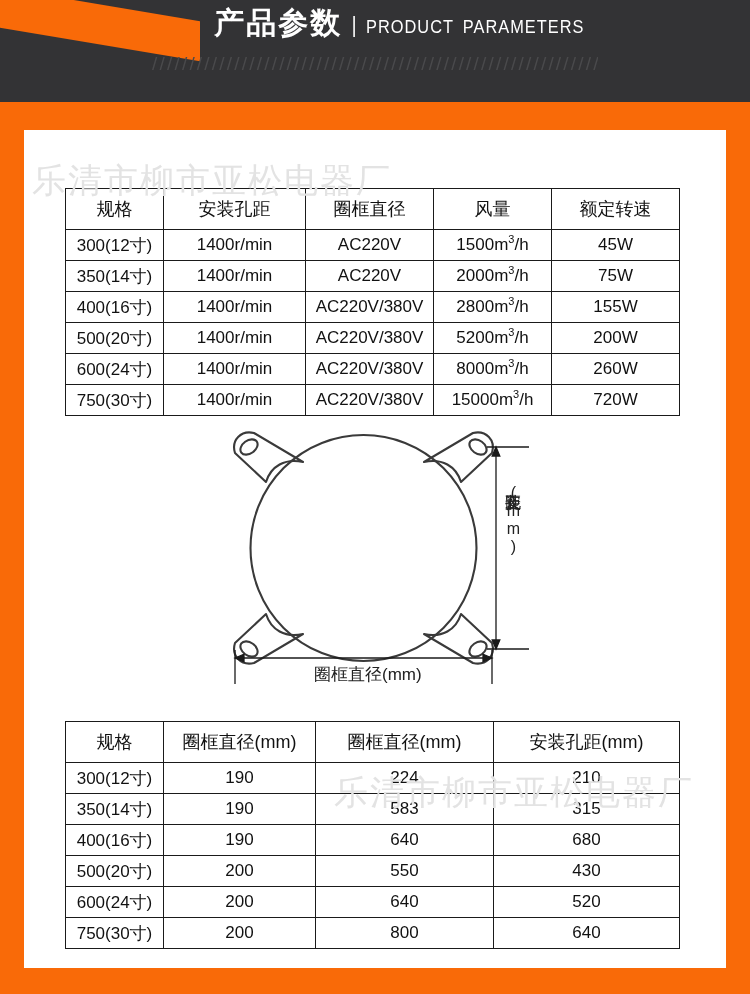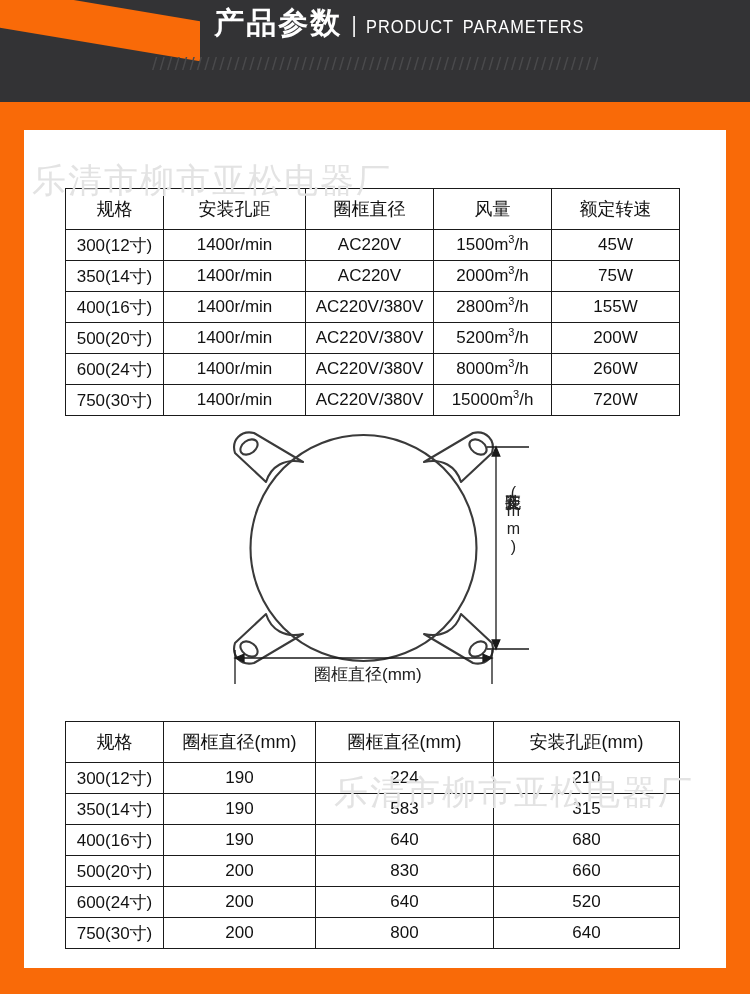--- a/index.html
+++ b/index.html
@@ -320,22 +320,22 @@
             </tr>
             <tr>
               <td>400(16寸)</td>
               <td>190</td>
               <td>640</td>
               <td>680</td>
             </tr>
             <tr>
               <td>500(20寸)</td>
               <td>200</td>
-              <td>830</td>
-              <td>660</td>
+              <td>550</td>
+              <td>430</td>
             </tr>
             <tr>
               <td>600(24寸)</td>
               <td>200</td>
               <td>640</td>
               <td>520</td>
             </tr>
             <tr>
               <td>750(30寸)</td>
               <td>200</td>

